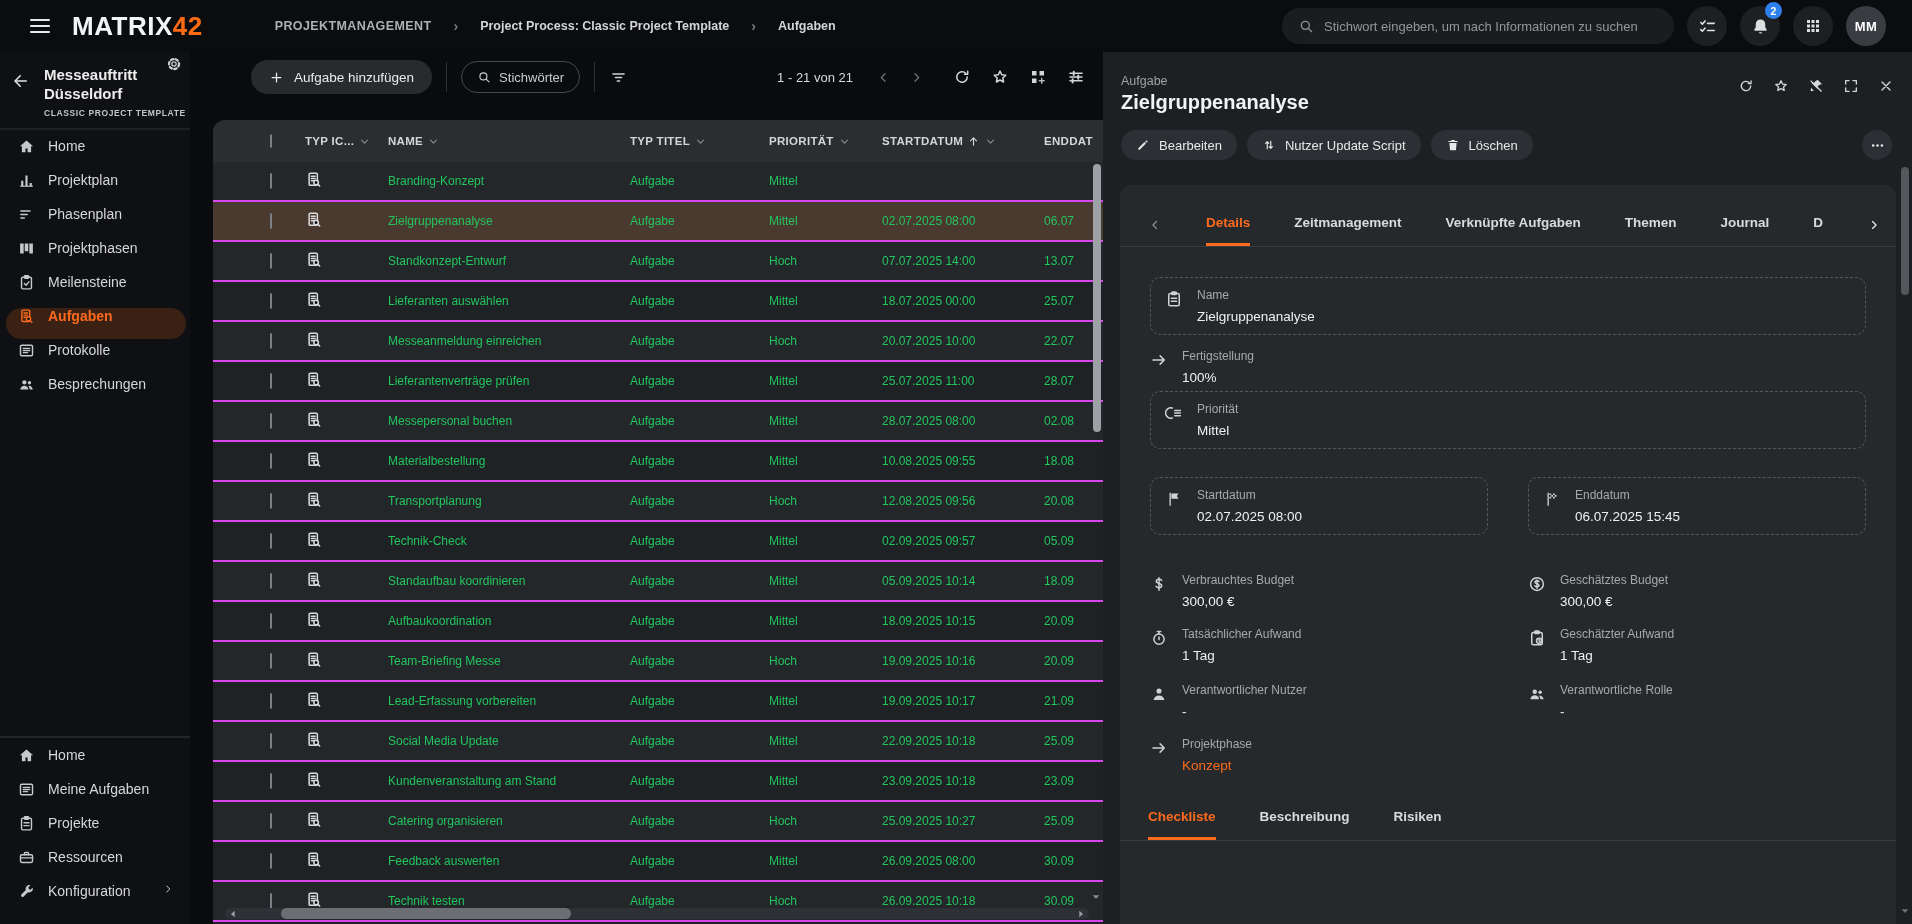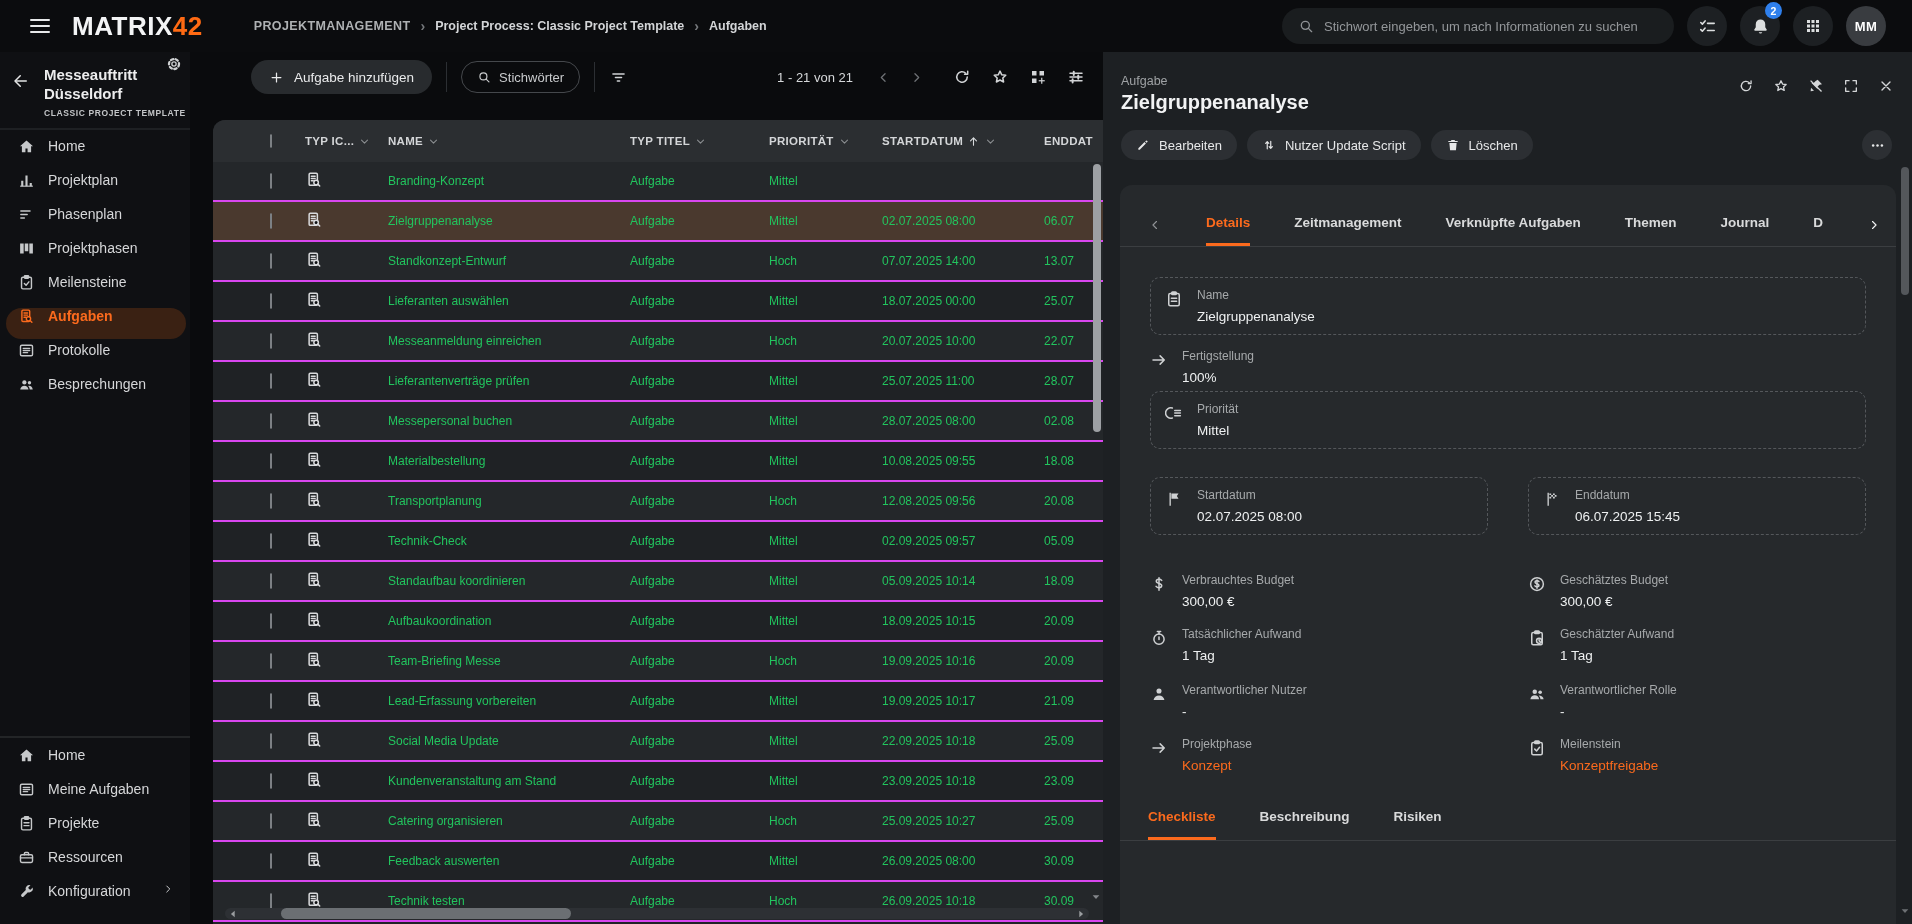--- a/index.html
+++ b/index.html
@@ -7,21 +7,21 @@
     font-family:"Liberation Sans", sans-serif; color:#e6e7e8; }
   svg { display:block; }
   .ico { display:inline-flex; align-items:center; justify-content:center; flex:none; }
 
   
   .topbar { position:absolute; left:0; top:0; width:1912px; height:52px; background:#0b0c0e;
     display:flex; align-items:center; padding:0 26px; }
   .hamburger { width:24px; height:24px; color:#e8e9ea; margin-left:2px; cursor:pointer; }
   .logo { margin-left:20px; font-size:26px; font-weight:800; letter-spacing:.5px; color:#f3f4f5; white-space:nowrap; }
   .logo .l42 { color:#ff6a13; }
-  .crumbs { margin-left:51px; display:flex; align-items:center; gap:10px; font-size:12.5px; font-weight:bold; white-space:nowrap; }
+  .crumbs { margin-left:72px; display:flex; align-items:center; gap:22px; font-size:12.5px; font-weight:bold; white-space:nowrap; }
   .crumb-root { color:#aeb1b3; letter-spacing:.4px; }
   .crumb-sep { color:#76797c; font-size:14px; }
   .crumb { color:#d3d5d7; }
   .tb-spacer { flex:1; }
   .search-pill { width:392px; height:36px; border-radius:18px; background:#1a1d1f; display:flex;
     align-items:center; gap:10px; padding:0 16px; color:#8f9295; }
   .search-pill .ph { font-size:13px; color:#94979a; white-space:nowrap; }
   .circ { width:40px; height:40px; border-radius:50%; background:#1d2023; margin-left:13px;
     display:flex; align-items:center; justify-content:center; color:#dcdedf; position:relative; cursor:pointer; }
   .badge { position:absolute; top:-4px; right:-2px; min-width:17px; height:17px; border-radius:9px;
@@ -1029,49 +1029,36 @@
         <div class="field">
           <span class="ico ficon">
               <svg viewBox="0 0 24 24" width="100%" height="100%" fill="currentColor" stroke="none">
                 <circle cx="9" cy="9" r="3"></circle>
                 <circle cx="16.2" cy="9.6" r="2.4"></circle>
                 <path d="M3.2 19c.3-3.2 2.8-5.2 5.8-5.2s5.5 2 5.8 5.2z"></path>
                 <path d="M15.5 13.9c2.9.3 5 2.1 5.3 5.1h-4.2c-.2-2-.9-3.7-2.3-4.8z"></path>
               </svg>
             </span>
           <div>
-              <div class="flabel">Verantwortlicher Rolle</div>
+              <div class="flabel">Verantwortliche Rolle</div>
                <div class="fvalue">-</div>
             </div>
         </div>
       </div>
 
       <div class="fgrid mt18">
         <div class="field">
           <span class="ico ficon">
               <svg viewBox="0 0 24 24" width="100%" height="100%" fill="none" stroke="currentColor" stroke-width="2" stroke-linecap="round" stroke-linejoin="round">
                 <path d="M4 12h15M13.5 6.5 19 12l-5.5 5.5"></path>
               </svg>
             </span>
           <div>
               <div class="flabel">Projektphase</div>
                <div class="fvalue link">Konzept</div>
-            </div>
-        </div>
-        <div class="field">
-          <span class="ico ficon">
-              <svg viewBox="0 0 24 24" width="100%" height="100%" fill="none" stroke="currentColor" stroke-width="2" stroke-linecap="round" stroke-linejoin="round">
-                <rect x="5" y="4.5" width="14" height="16.5" rx="2"></rect>
-                <rect x="9" y="2.5" width="6" height="3.6" rx="1" fill="currentColor"></rect>
-                <path d="M9 13.5l2.4 2.4 4-4.8"></path>
-              </svg>
-            </span>
-          <div>
-              <div class="flabel">Meilenstein</div>
-               <div class="fvalue link">Konzeptfreigabe</div>
             </div>
         </div>
       </div>
     </div>
 
     <div class="bot-tabs">
       <span class="tab active">Checkliste</span>
       <span class="tab">Beschreibung</span>
       <span class="tab">Risiken</span>
     </div>

